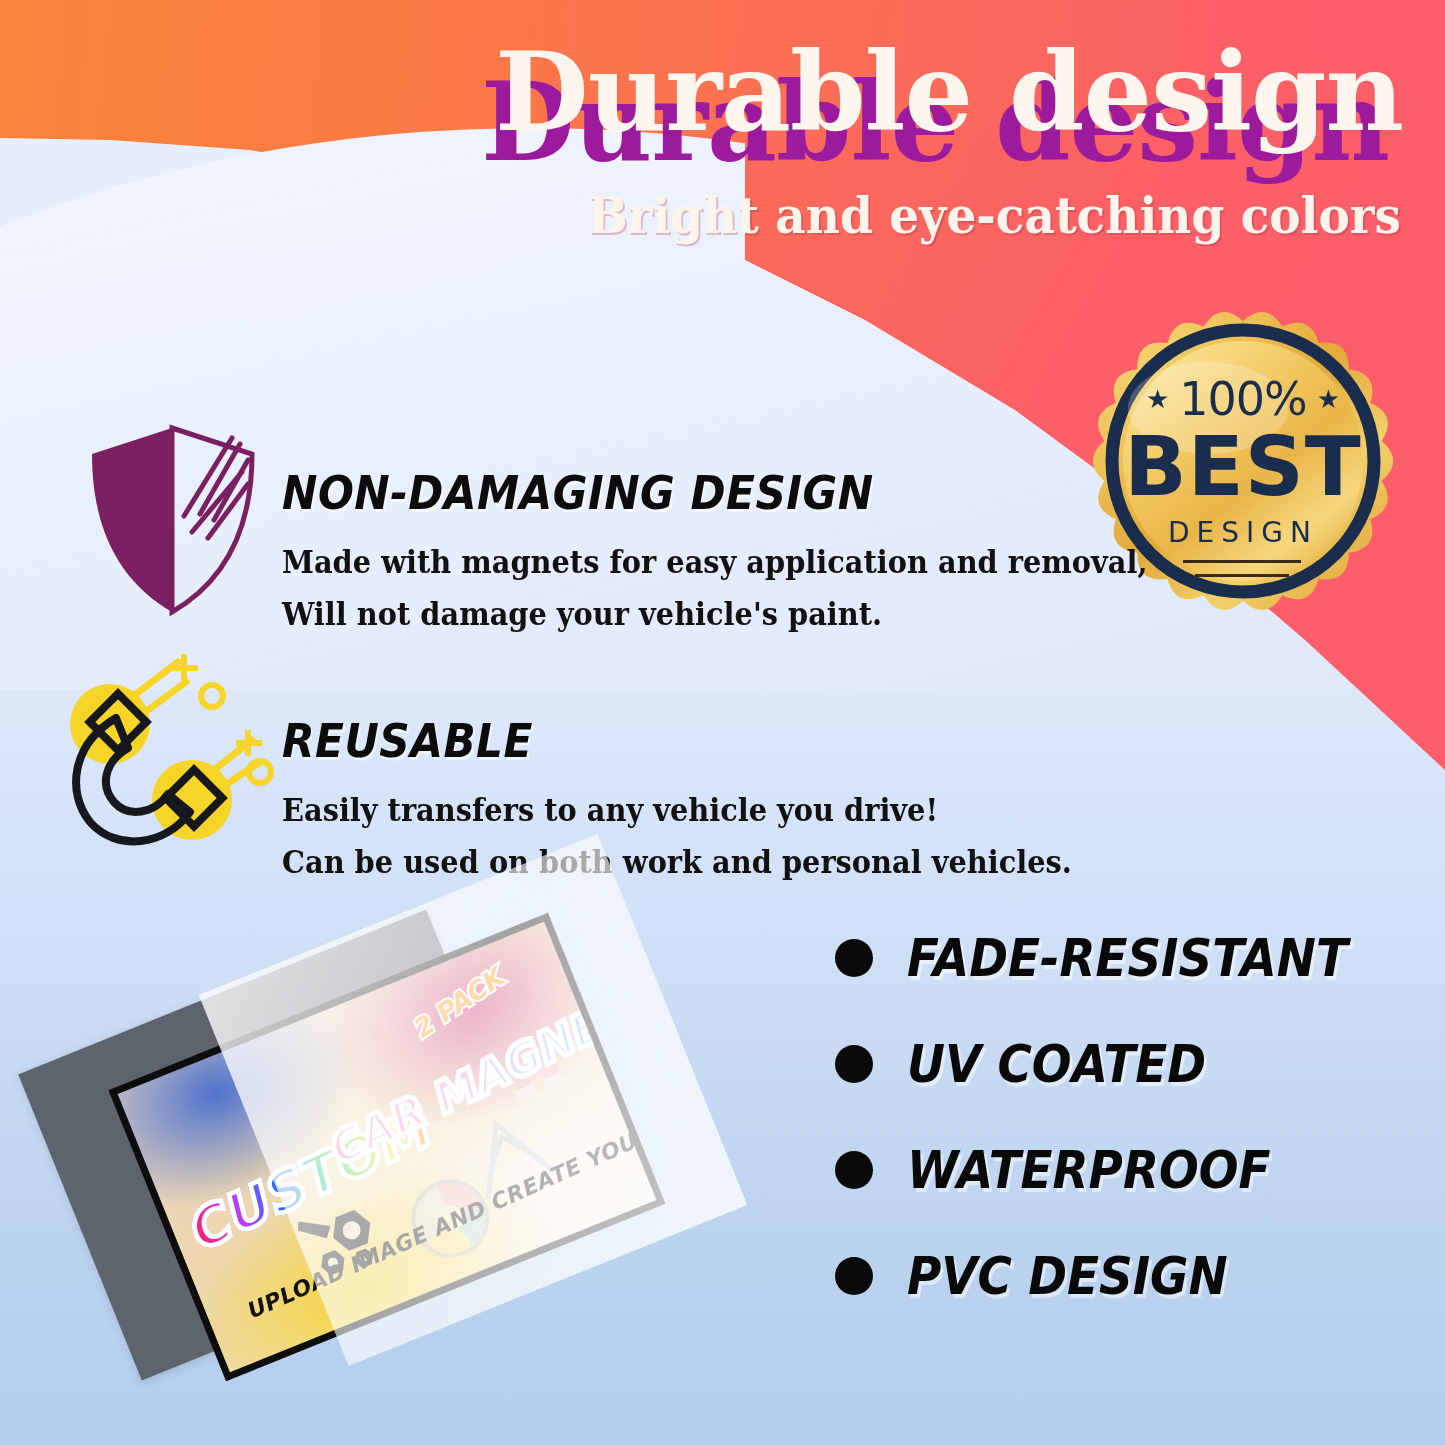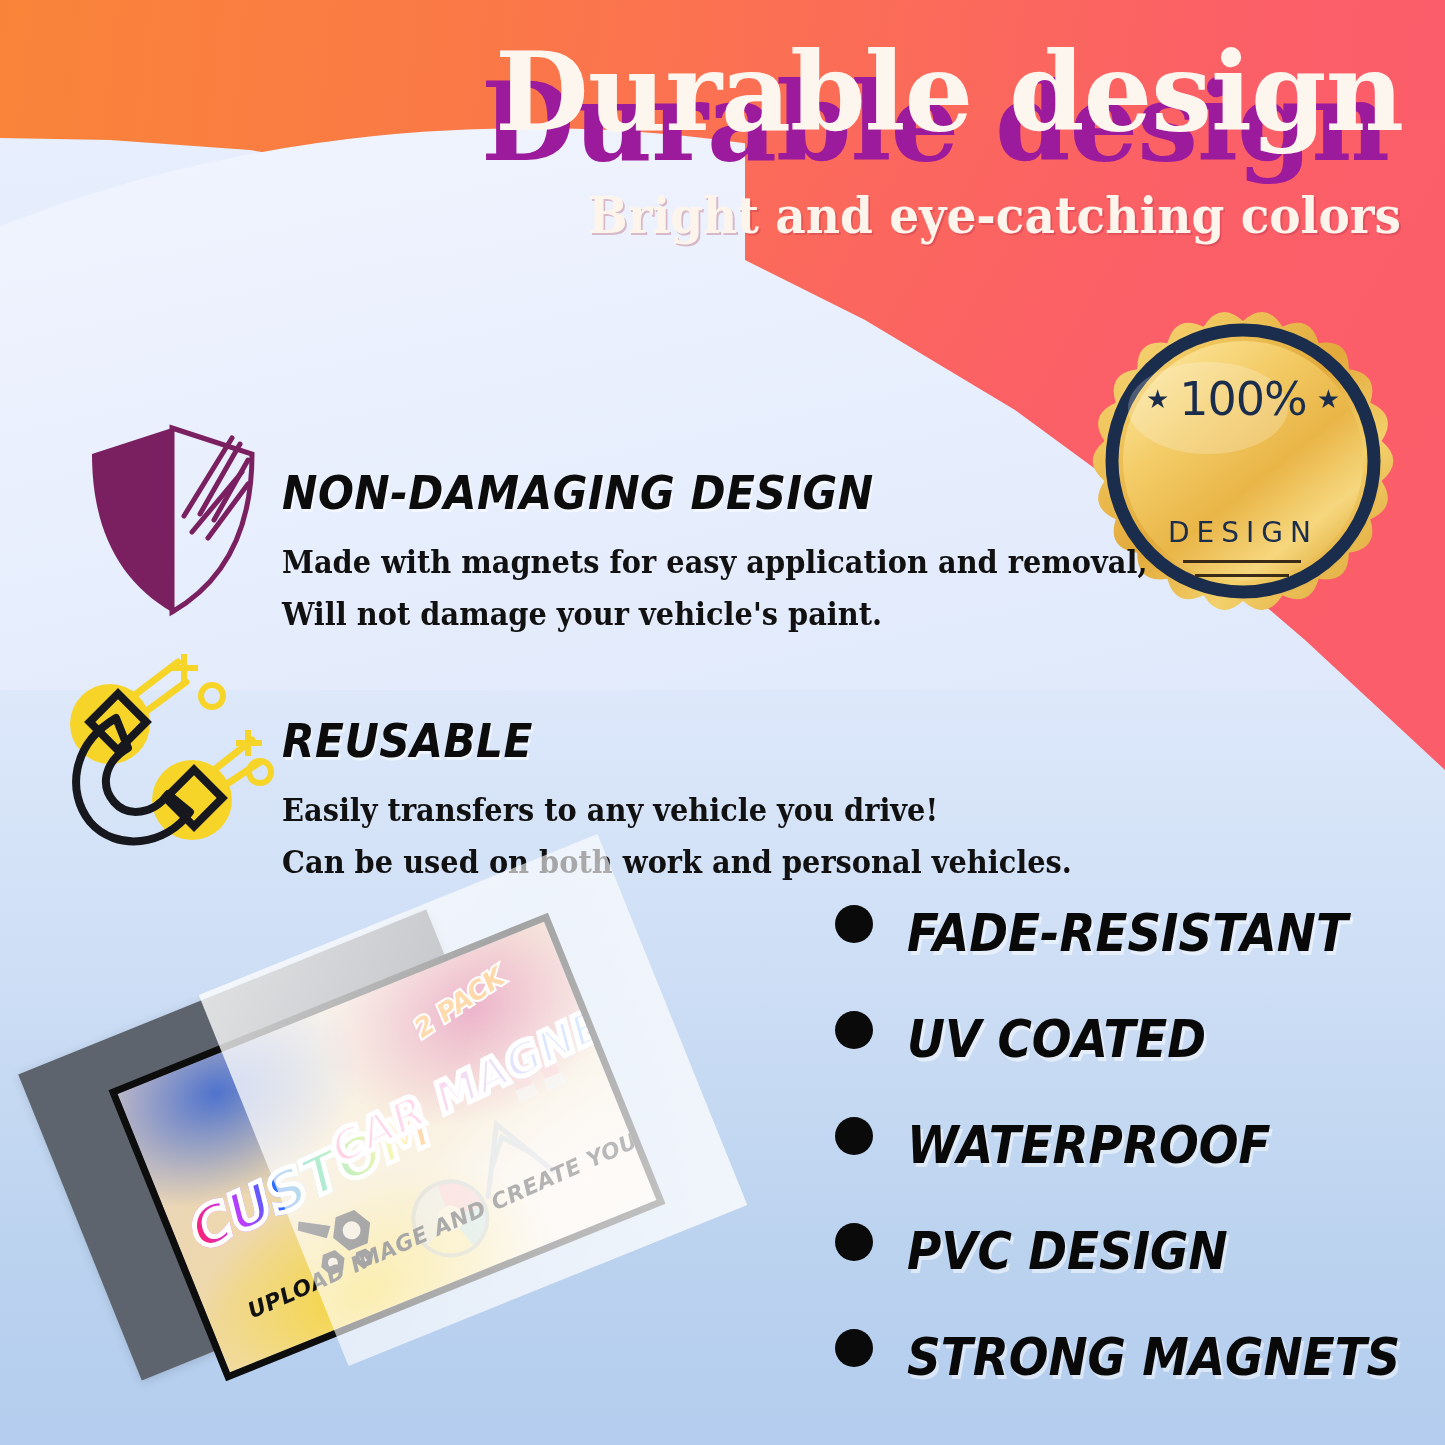--- a/index.html
+++ b/index.html
@@ -137,21 +137,21 @@
     left:40px;top:228px;font-size:22px;color:#111;font-style:italic;
     transform:rotate(-2deg);letter-spacing:.5px;
   }
   .bolt{position:absolute;left:116px;top:180px;width:90px;height:78px;}
   .wheel{position:absolute;left:218px;top:196px;width:88px;height:88px;opacity:.55;}
   .hmag{position:absolute;left:356px;top:88px;width:78px;height:72px;opacity:.55;}
   .arrowup{position:absolute;left:296px;top:150px;width:88px;height:92px;opacity:.45;}
 
   
   .bullets{position:absolute;left:835px;top:905px;width:610px;}
-  .blrow{position:relative;display:flex;align-items:flex-start;height:106px;}
+  .blrow{position:relative;display:flex;align-items:center;height:106px;}
   .bldot{
     width:38px;height:38px;border-radius:50%;background:#0a0a0a;flex:0 0 auto;margin-right:34px;
   }
   .bltxt{
     font-family:"DejaVu Sans", sans-serif;
     font-weight:700;font-style:italic;
     font-size:52px;line-height:56px;color:#090909;
     transform:scaleX(.90);transform-origin:left center;
     white-space:nowrap;
     text-shadow:3px 4px 0 rgba(255,255,255,.50);
@@ -207,20 +207,23 @@
       <circle cx="165" cy="165" r="131" fill="none" stroke="#1b2d4d" stroke-width="13"></circle>
       <circle cx="165" cy="165" r="120" fill="url(#goldin)"></circle>
       <ellipse cx="130" cy="112" rx="80" ry="46" fill="#ffffff" opacity="0.22"></ellipse>
     </svg>
     <div style="position:absolute;left:0;top:0;width:330px;height:330px;">
       <div style="position:absolute;left:0;right:0;top:80px;display:flex;justify-content:center;align-items:center;gap:10px;">
         <span style="color:#1b2d4d;font-size:26px;line-height:26px;">★</span>
         <span style="font-family:'DejaVu Sans',sans-serif;font-weight:400;font-size:46px;line-height:46px;color:#1b2d4d;letter-spacing:-1px;">100%</span>
         <span style="color:#1b2d4d;font-size:26px;line-height:26px;">★</span>
       </div>
+      <div style="position:absolute;left:0;right:0;top:128px;text-align:center;
+                  font-family:'DejaVu Sans',sans-serif;font-weight:700;font-size:82px;line-height:86px;
+                  color:#1b2d4d;letter-spacing:1px;">BEST</div>
       <div style="position:absolute;left:0;right:0;top:222px;text-align:center;
                   font-family:'DejaVu Sans',sans-serif;font-weight:400;font-size:28px;line-height:30px;
                   color:#1b2d4d;letter-spacing:7px;">DESIGN</div>
       <div style="position:absolute;left:105px;top:264px;width:118px;height:3px;background:#3b2a16;"></div>
       <div style="position:absolute;left:117px;top:278px;width:94px;height:3px;background:#3b2a16;"></div>
     </div>
   </div>
 
   <div class="shield">
     <svg viewBox="0 0 200 200" width="200" height="200">
@@ -322,19 +325,15 @@
       <span class="bltxt">UV COATED</span>
     </div>
     <div class="blrow">
       <span class="bldot"></span>
       <span class="bltxt">WATERPROOF</span>
     </div>
     <div class="blrow">
       <span class="bldot"></span>
       <span class="bltxt">PVC DESIGN</span>
     </div>
-    <div class="blrow">
-      <span class="bldot"></span>
-      <span class="bltxt">STRONG MAGNETS</span>
-    </div>
   </div>
 
 </div>
 
 </body></html>

